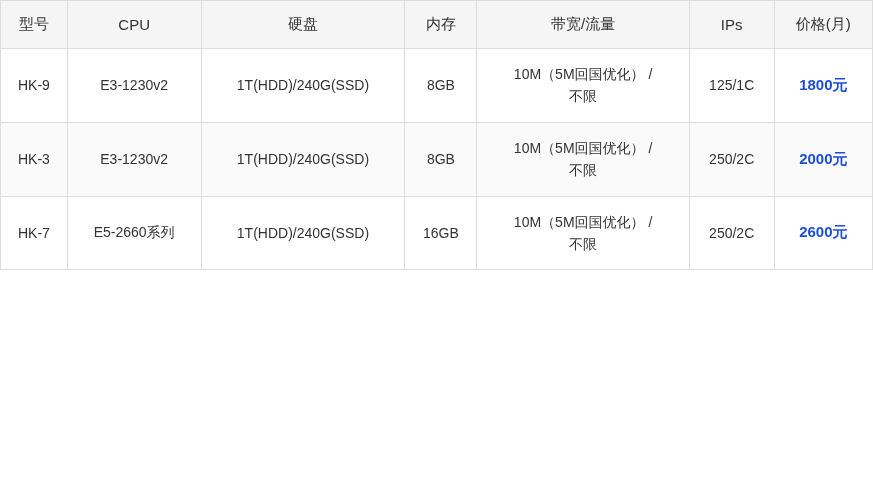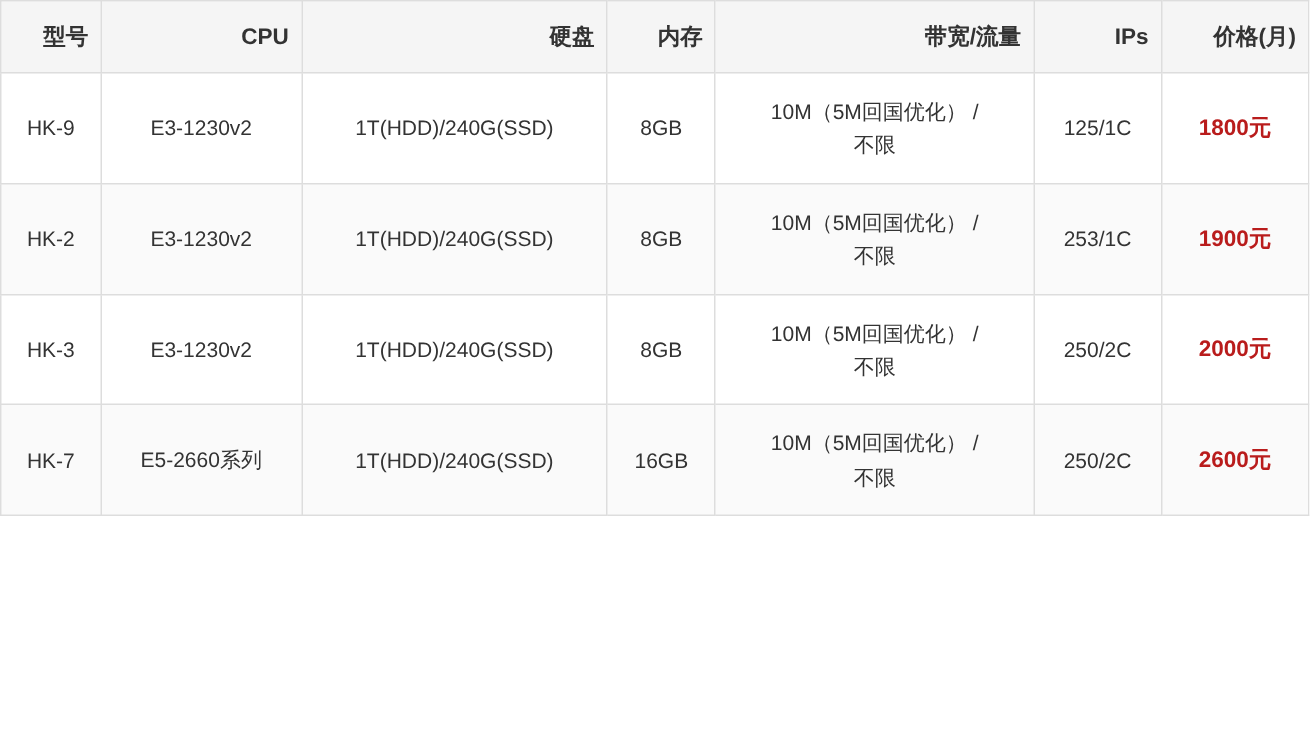--- a/index.html
+++ b/index.html
@@ -15,41 +15,41 @@
     }
     table {
       width: 100%;
       border-collapse: collapse;
     }
     thead tr {
       background: #f5f5f5;
     }
     th {
       padding: 14px 8px;
-      text-align: right;
-      font-weight: bold;
+      text-align: center;
+      font-weight: normal;
       border: 1px solid #ddd;
       color: #333;
       font-size: 15px;
     }
     td {
       padding: 14px 8px;
       text-align: center;
       border: 1px solid #ddd;
       color: #333;
       font-size: 14px;
     }
     tbody tr:nth-child(odd) {
       background: #fff;
     }
     tbody tr:nth-child(even) {
       background: #fafafa;
     }
     .price {
-      color: #b91c1c;
+      color: #1d4ed8;
       font-weight: bold;
       font-size: 15px;
     }
     .bandwidth-cell {
       line-height: 1.6;
     }
   </style>
 </head>
 <body>
 
@@ -70,29 +70,20 @@
     <tr>
       <td>HK-9</td>
       <td>E3-1230v2</td>
       <td>1T(HDD)/240G(SSD)</td>
       <td>8GB</td>
       <td class="bandwidth-cell">10M（5M回国优化） /<br>不限</td>
       <td>125/1C</td>
       <td class="price">1800元</td>
     </tr>
         <tr>
-      <td>HK-2</td>
-      <td>E3-1230v2</td>
-      <td>1T(HDD)/240G(SSD)</td>
-      <td>8GB</td>
-      <td class="bandwidth-cell">10M（5M回国优化） /<br>不限</td>
-      <td>253/1C</td>
-      <td class="price">1900元</td>
-    </tr>
-        <tr>
       <td>HK-3</td>
       <td>E3-1230v2</td>
       <td>1T(HDD)/240G(SSD)</td>
       <td>8GB</td>
       <td class="bandwidth-cell">10M（5M回国优化） /<br>不限</td>
       <td>250/2C</td>
       <td class="price">2000元</td>
     </tr>
         <tr>
       <td>HK-7</td>

